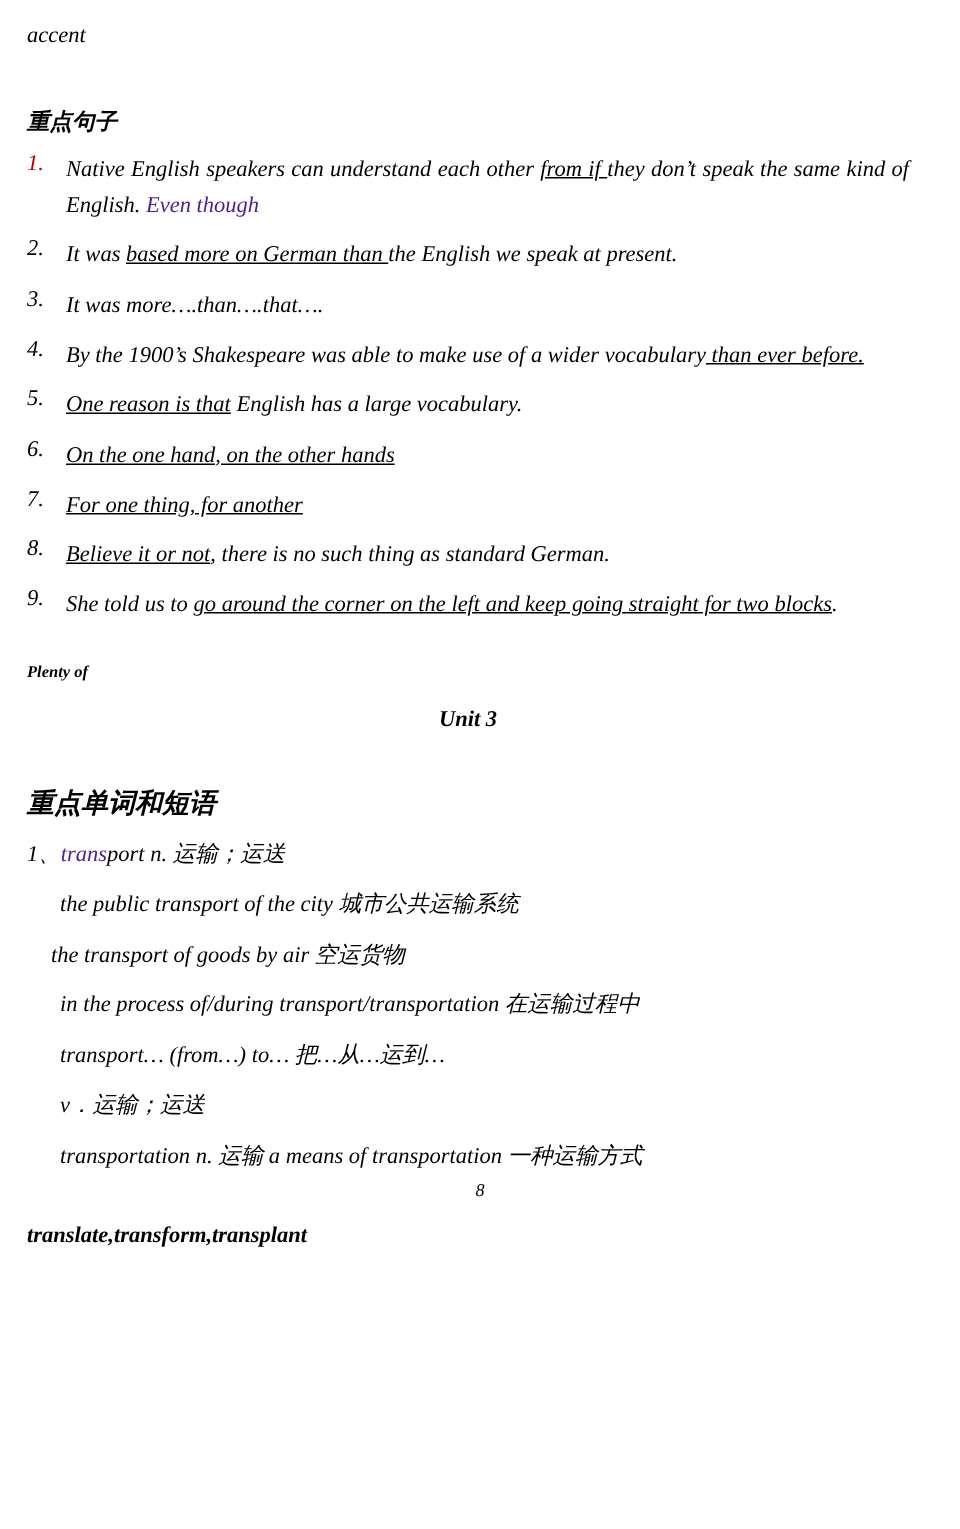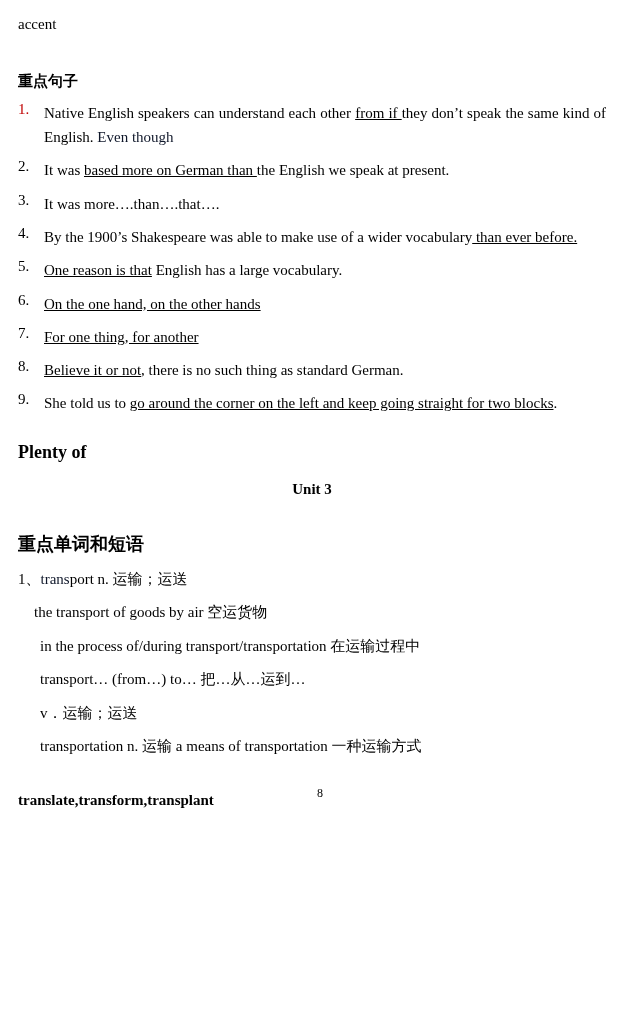--- a/index.html
+++ b/index.html
@@ -15,20 +15,21 @@
     font-size: 15px;
     position: relative;
     overflow: hidden;
   }
   .page {
     width: 640px;
     height: 811px;
     box-sizing: border-box;
     padding: 10px 34px 0 18px;
     position: relative;
+    font-style: italic;
   }
   .line {
     line-height: 1.45;
   }
   .top-word {
     font-size: 15px;
     margin: 4px 0 0 0;
     padding-left: 0px;
   }
   .sec-head {
@@ -62,25 +63,25 @@
   .body {
     flex: 1;
     text-align: justify;
     line-height: 1.62;
     font-size: 15px;
   }
   .u {
     text-decoration: underline;
   }
   .red {
-    color: #0f172a;
+    color: #4c1d95;
   }
   .plenty {
     font-weight: bold;
-    font-size: 18px;
+    font-size: 11px;
     margin: 26px 0 0 0;
   }
   .vocab-head {
     font-weight: bold;
     font-size: 18px;
     margin: 34px 0 12px 0;
   }
   .vocab-line {
     margin: 0 0 11px 0;
     line-height: 1.5;
@@ -153,20 +154,21 @@
     </ol>
 
   <div class="plenty">Plenty of</div>
 
   <div class="sec-head unit">Unit 3</div>
 
   <div class="vocab-head">重点单词和短语</div>
 
   <div id="vocab-list">
       <div class="vocab-line ind0"><span>1、</span><span class="red">trans</span><span>port n.  运输；运送</span></div>
+      <div class="vocab-line ind1"><span>the public transport of the city  城市公共运输系统</span></div>
       <div class="vocab-line ind2"><span>the transport of goods by air  空运货物</span></div>
       <div class="vocab-line ind3"><span>in the process of/during transport/transportation  在运输过程中</span></div>
       <div class="vocab-line ind1"><span>transport… (from…) to…  把…从…运到…</span></div>
       <div class="vocab-line ind3"><span>v．运输；运送</span></div>
       <div class="vocab-line ind1"><span>transportation n.  运输 a means of transportation  一种运输方式</span></div>
     </div>
 
   <div class="trans-foot">translate,transform,transplant</div>
 
   <div class="page-number">8</div>

